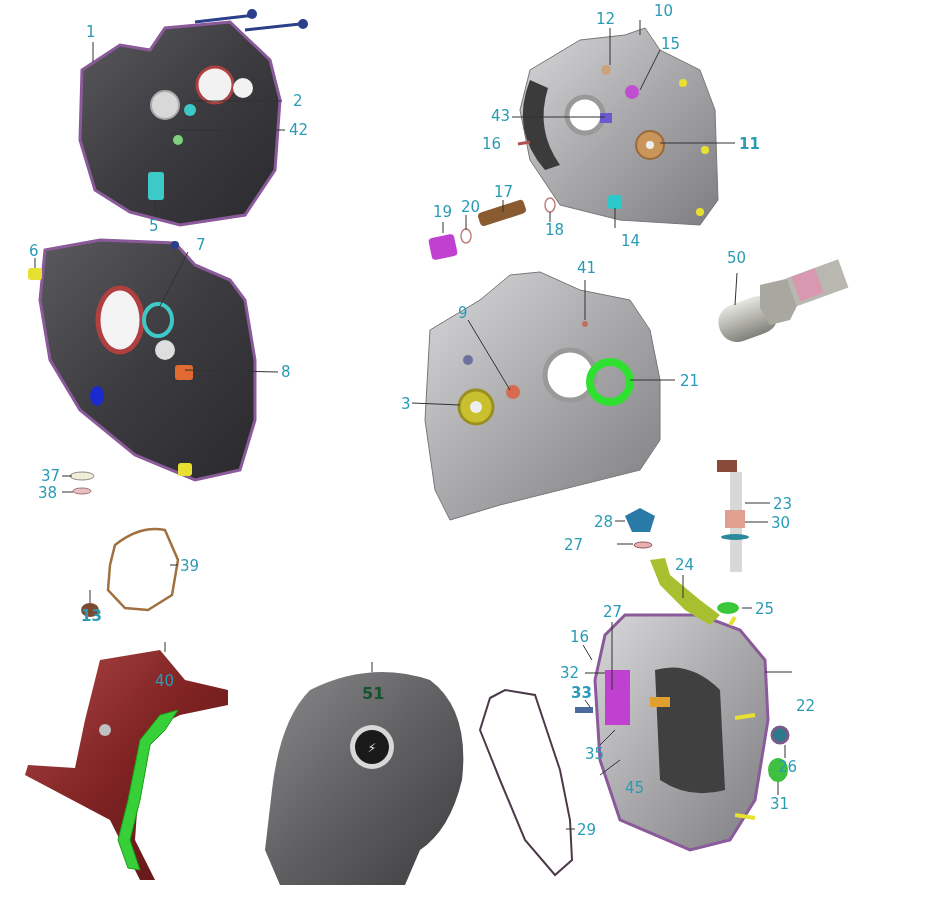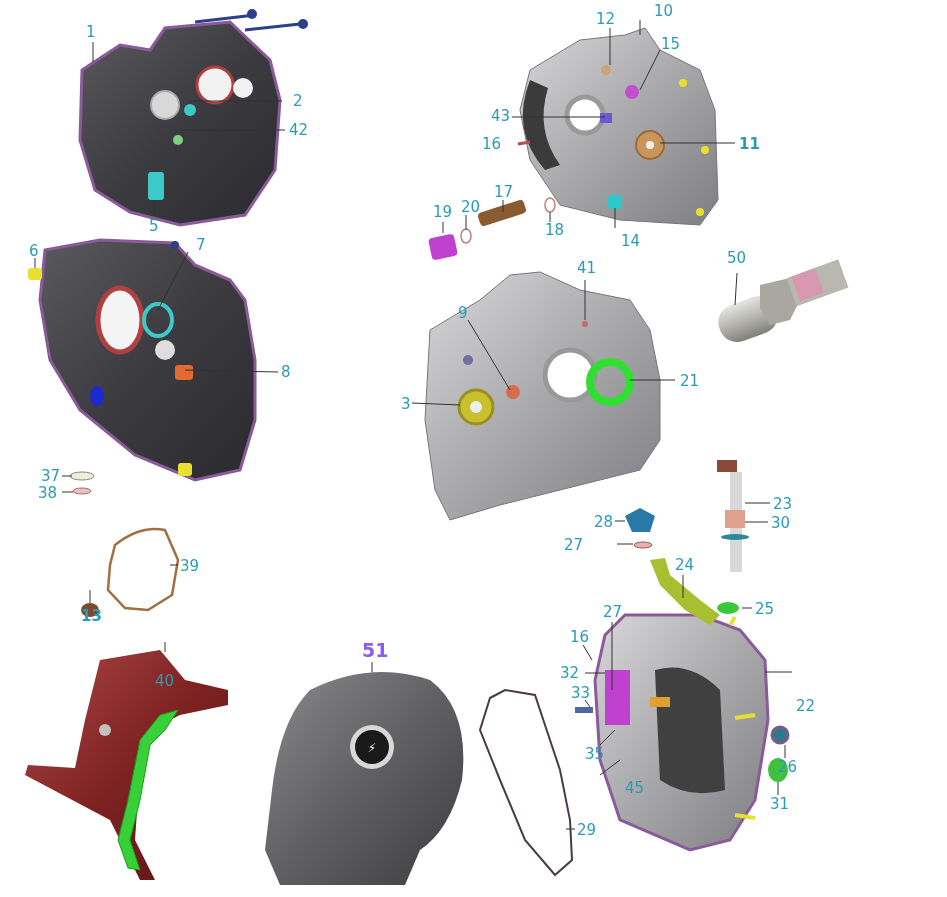--- a/index.html
+++ b/index.html
@@ -1,19 +1,19 @@
 <!DOCTYPE html>
 <html><head>
 <meta charset="utf-8">
 <style>
   html,body{margin:0;padding:0;background:#ffffff;}
   #canvas{position:relative;width:947px;height:897px;overflow:hidden;background:#ffffff;font-family:"DejaVu Sans","Liberation Sans",sans-serif;}
   svg.art{position:absolute;left:0;top:0;}
   .lbl{position:absolute;font-size:15px;line-height:16px;color:#2a9bb5;white-space:nowrap;}
-  .lbl.black{color:#8b5cf6;font-weight:bold;font-size:19px;}
+  .lbl.black{color:#14532d;font-weight:bold;font-size:16px;margin-top:44px;}
 </style>
 </head>
 <body>
 
 <div id="canvas">
 
 <svg class="art" width="947" height="897" viewBox="0 0 947 897">
   <defs>
     <linearGradient id="gDark" x1="0" y1="0" x2="1" y2="1">
       <stop offset="0" stop-color="#5a5a5e"></stop>
@@ -237,20 +237,20 @@
 <span class="lbl" style="left:675px;top:557px;">24</span>
 <span class="lbl" style="left:180px;top:558px;">39</span>
 <span class="lbl" style="left:81px;top:608px;font-weight:bold;">13</span>
 <span class="lbl" style="left:755px;top:601px;">25</span>
 <span class="lbl" style="left:603px;top:604px;">27</span>
 <span class="lbl" style="left:155px;top:628px;margin-top:45px;">40</span>
 <span class="lbl" style="left:570px;top:629px;">16</span>
 <span class="lbl black" style="left:362px;top:642px;">51</span>
 <span class="lbl" style="left:560px;top:665px;">32</span>
 <span class="lbl" style="left:796px;top:698px;">22</span>
-<span class="lbl" style="left:571px;top:685px;">33</span>
+<span class="lbl" style="left:571px;top:685px;font-weight:bold;">33</span>
 <span class="lbl" style="left:585px;top:746px;">35</span>
 <span class="lbl" style="left:778px;top:759px;">26</span>
 <span class="lbl" style="left:587px;top:780px;margin-left:38px;">45</span>
 <span class="lbl" style="left:770px;top:796px;">31</span>
 <span class="lbl" style="left:577px;top:822px;">29</span>
 
 </div>
 
 </body></html>

